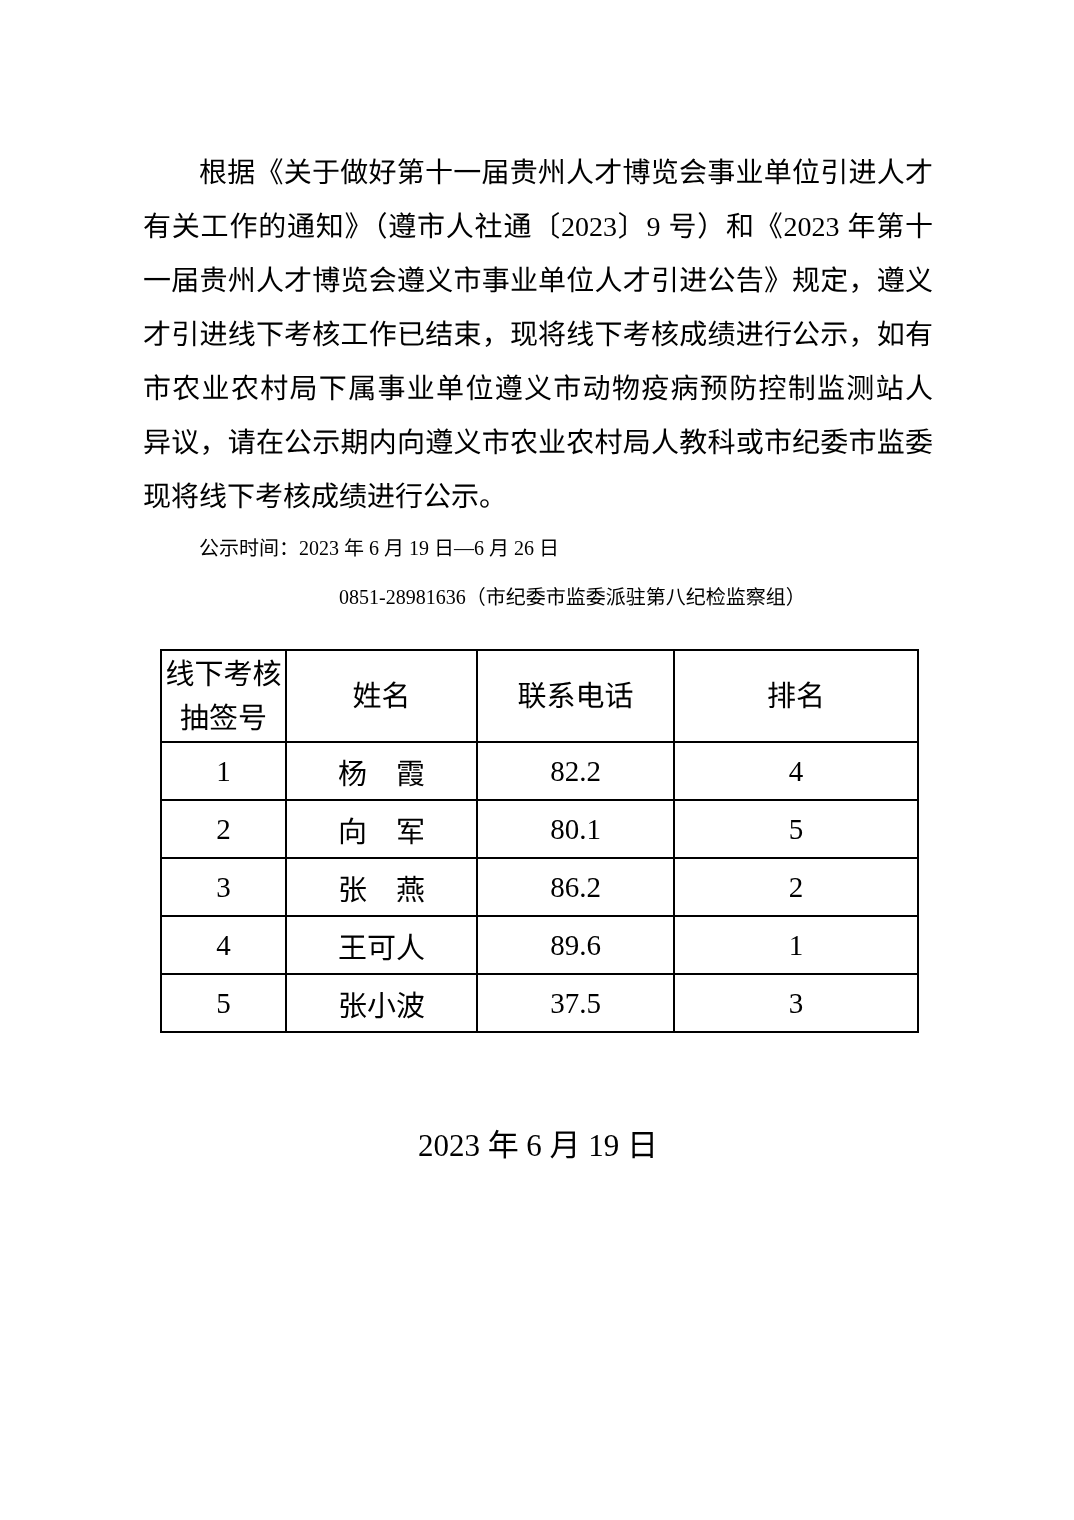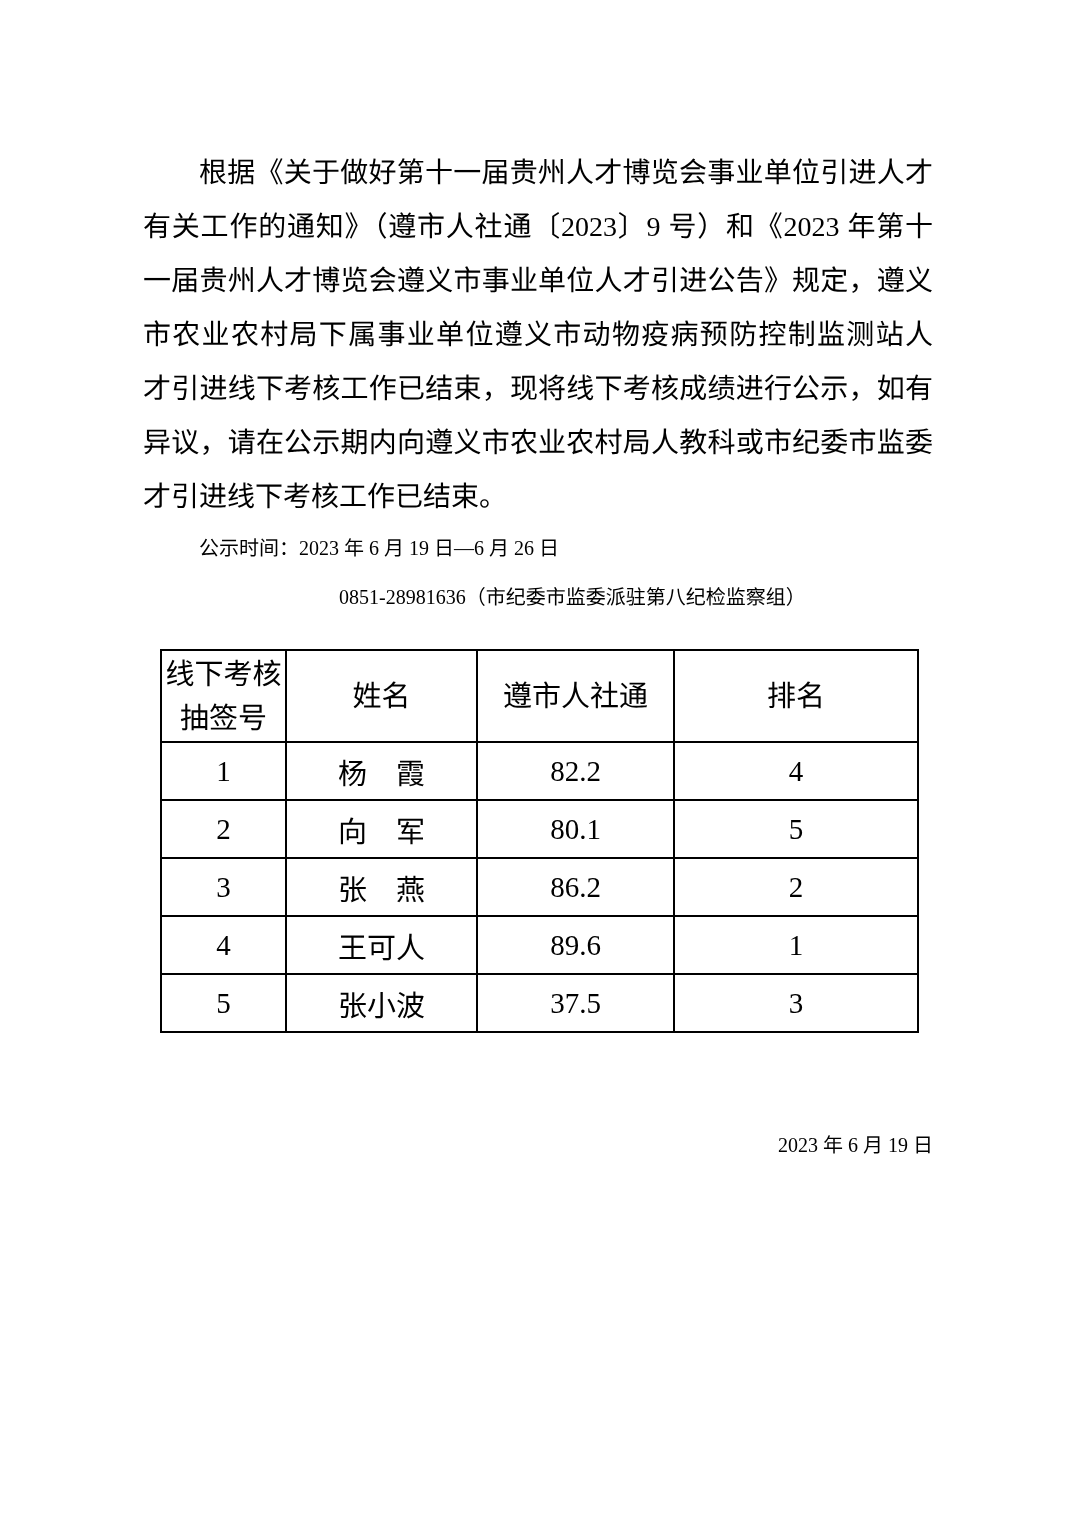--- a/index.html
+++ b/index.html
@@ -58,55 +58,55 @@
     line-height: 44px;
   }
   table.score tbody td {
     height: 58px;
     font-size: 29px;
     font-family: "Liberation Serif", "DejaVu Serif", serif;
   }
   .sign-date {
     width: 790px;
     margin-top: 88px;
-    text-align: right;
-    font-size: 20px;
+    text-align: center;
+    font-size: 31px;
     line-height: 49px;
   }
 </style>
 </head>
 <body>
 
 <div class="page">
 
   <div>
     <div class="para-line first">根据《关于做好第十一届贵州人才博览会事业单位引进人才</div>
     <div class="para-line">有关工作的通知》（遵市人社通〔2023〕9 号）和《2023 年第十</div>
     <div class="para-line">一届贵州人才博览会遵义市事业单位人才引进公告》规定，遵义</div>
+    <div class="para-line">才引进线下考核工作已结束，现将线下考核成绩进行公示，如有</div>
     <div class="para-line">市农业农村局下属事业单位遵义市动物疫病预防控制监测站人</div>
-    <div class="para-line">才引进线下考核工作已结束，现将线下考核成绩进行公示，如有</div>
     <div class="para-line">异议，请在公示期内向遵义市农业农村局人教科或市纪委市监委</div>
-    <div class="para-line last">才引进线下考核工作已结束。</div>
+    <div class="para-line last">现将线下考核成绩进行公示。</div>
   </div>
 
   <div class="meta-line">公示时间：2023 年 6 月 19 日—6 月 26 日</div>
   <div class="meta-line phone2">0851-28981636（市纪委市监委派驻第八纪检监察组）</div>
 
   <table class="score">
     <colgroup>
       <col style="width:125px">
       <col style="width:191px">
       <col style="width:197px">
       <col style="width:244px">
     </colgroup>
     <thead>
       <tr>
         <th>线下考核抽签号</th>
         <th>姓名</th>
-        <th>遵市人社通</th>
+        <th>联系电话</th>
         <th>排名</th>
       </tr>
     </thead>
     <tbody>
       <tr>
         <td>1</td>
         <td>杨　霞</td>
         <td>82.2</td>
         <td>4</td>
       </tr>

